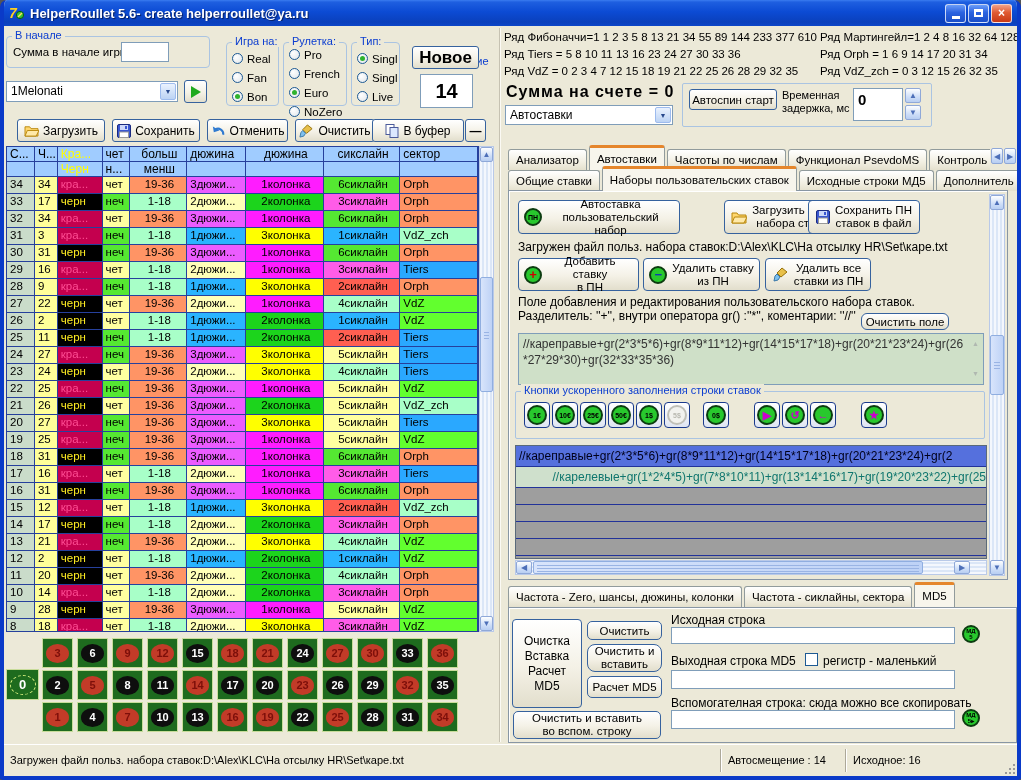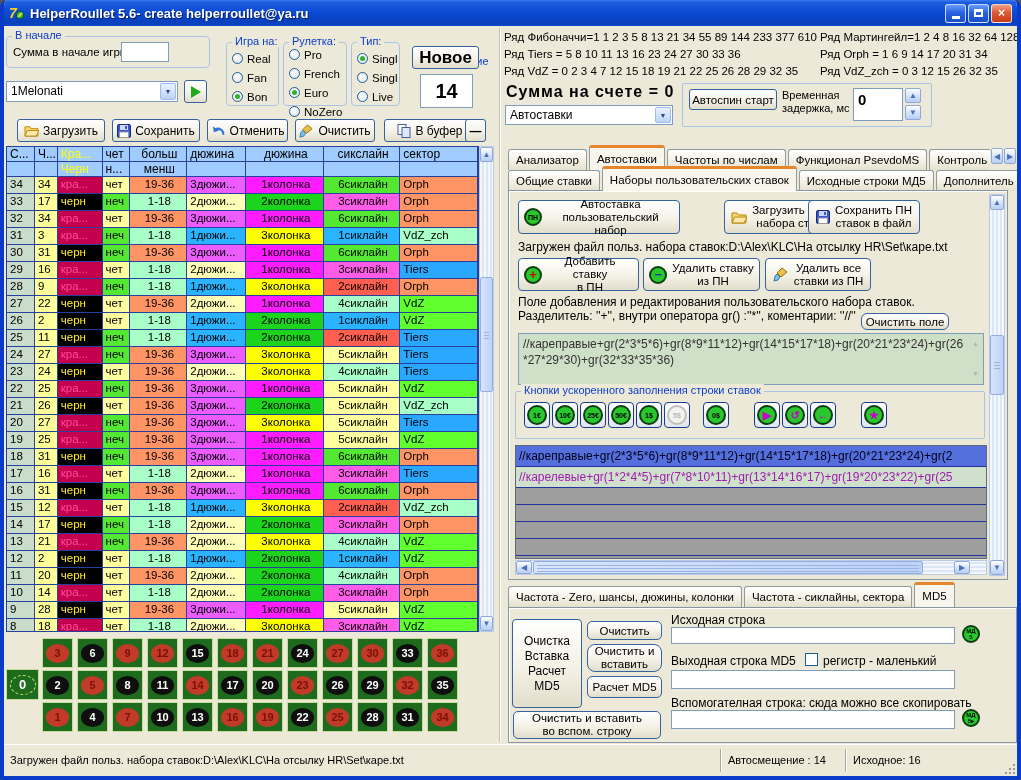--- a/index.html
+++ b/index.html
@@ -77,21 +77,21 @@
   .coin { border-radius:50%; background:#28c82d; border:2px solid #0c3c10; color:#000; font-weight:bold;
           display:flex; align-items:center; justify-content:center; flex:0 0 auto; }
   .chip { width:26px; height:26px; border:1px solid #1a3a8c; border-radius:4px; background:linear-gradient(#fff,#dfe5f2);
           display:flex; align-items:center; justify-content:center; }
   .chip .coin { width:20px; height:20px; font-size:7px; }
   .chip.disabled .coin { background:#f2f2ee; border-color:#c0c0b8; color:#b8b8b0; }
   .chip .glyph { color:#cc00cc; font-size:11px; font-weight:bold; }
   .listbox { position:absolute; background:#9e9e9e; border:1px solid #5a6a7a; overflow:hidden; }
   .lrow { height:21px; line-height:20px; font-size:12px; white-space:nowrap; overflow:hidden; border-bottom:1px solid #223399; padding-left:3px; }
   .lrow.sel { background:#5570dd; color:#00001a; }
-  .lrow.alt { background:#cfe0cc; color:#a21caf; }
+  .lrow.alt { background:#cfe0cc; color:#0f766e;text-align:right; }
   .lrow.empty { height:17px; background:#9e9e9e; }
   .editor { position:absolute; background:#cfe0c8; border:1px solid #7f9db9; font-size:12px; line-height:16px; color:#333;
             padding:2px 16px 2px 4px; overflow:hidden; word-break:break-all; }
   .editor .mini { position:absolute; right:1px; width:13px; font-size:7px; color:#b0b8b0; text-align:center; }
   .statusbar { position:absolute; left:0; right:0; top:718px; height:32px; background:#ece9d8; border-top:1px solid #fff;
                font-size:11px; }
   .sdiv { position:absolute; top:4px; bottom:4px; width:1px; background:#aca899; box-shadow:1px 0 0 #ffffff; }
   .stext { position:absolute; top:9px; white-space:nowrap; }
   .grip { position:absolute; right:2px; bottom:2px; width:12px; height:12px;
           background:radial-gradient(circle at 3px 11px,#999 1px,transparent 1.4px),
@@ -222,21 +222,21 @@
         </svg>
       <span>Отменить</span>
     </div>
     <div class="xbtn tbtn" style="left:291px;width:80px;">
       <svg width="15" height="14" viewBox="0 0 16 15">
           <path d="M9 1 L14 5 L8 10 L4 6 Z" fill="#e8c04a" stroke="#97720a"></path>
           <path d="M4 7 L7 10 L5 13 L1 14 L2 9 Z" fill="#7ec0ee" stroke="#3a78a8"></path>
         </svg>
       <span>Очистить</span>
     </div>
-    <div class="xbtn tbtn" style="left:380px;width:92px;">
+    <div class="xbtn tbtn" style="left:368px;width:92px;">
       <svg width="14" height="14" viewBox="0 0 14 14">
           <rect x="1" y="0.5" width="8" height="10" fill="#fff" stroke="#4a5a9a"></rect>
           <rect x="5" y="3.5" width="8" height="10" fill="#dce8ff" stroke="#4a5a9a"></rect>
         </svg>
       <span>В буфер</span>
     </div>
     <div class="xbtn tbtn" style="left:461px;width:21px;font-weight:bold;">
         <span>—</span>
       </div>
 

